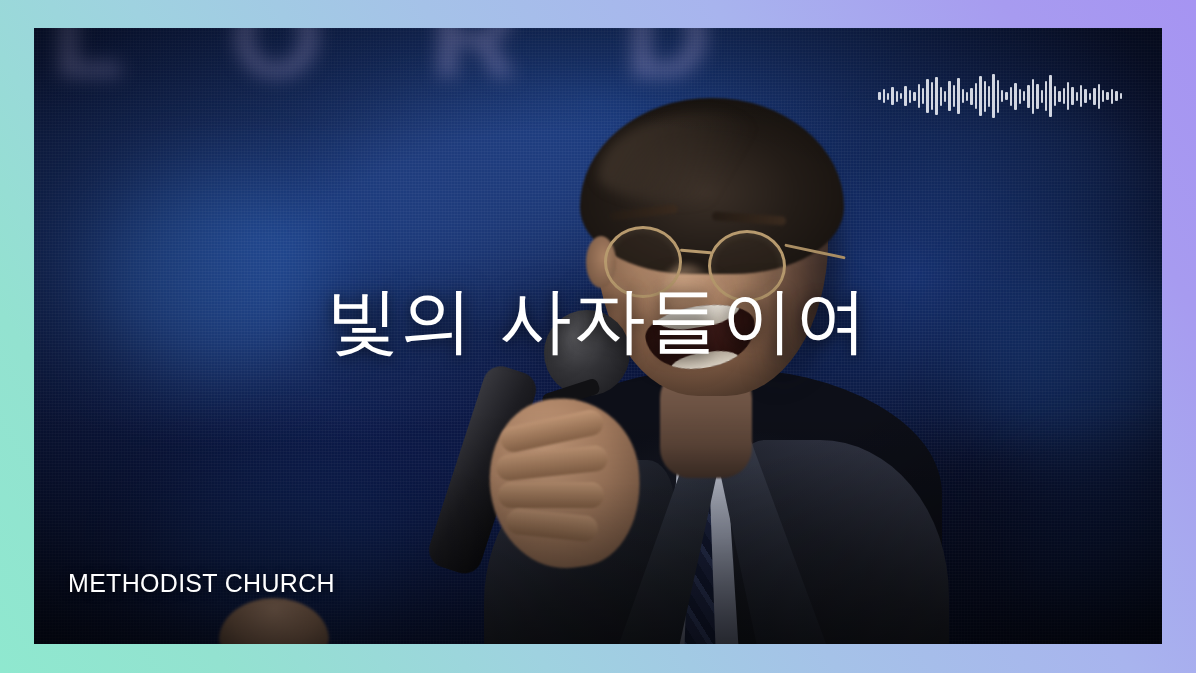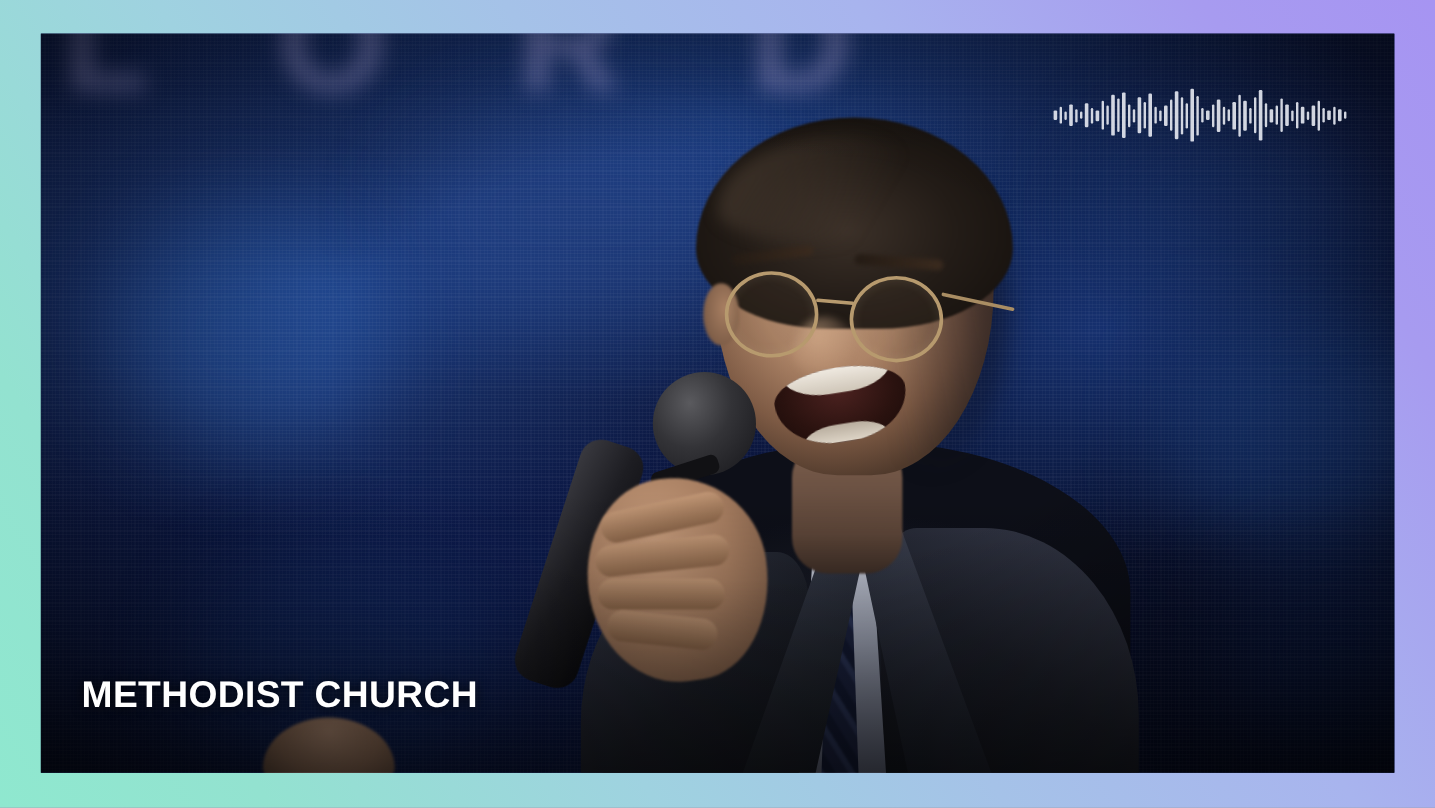--- a/index.html
+++ b/index.html
@@ -346,22 +346,22 @@
     text-shadow: 0 1px 10px rgba(0,0,0,0.7);
     user-select: none;
   }
   .brand-line1 {
     font-size: 25px;
     font-weight: 700;
     letter-spacing: 0.6px;
     line-height: 1.18;
   }
   .brand-line2 {
-    font-size: 31px;
-    font-weight: 700;
+    font-size: 25px;
+    font-weight: 400;
     letter-spacing: 0.3px;
     line-height: 1.18;
   }
 
   
   .waveform {
     position: absolute;
     right: 40px;
     top: 42px;
     height: 52px;
@@ -436,20 +436,21 @@
       <div class="finger f1"></div>
       <div class="finger f2"></div>
       <div class="finger f3"></div>
       <div class="finger f4"></div>
     </div>
 
     <div class="hand-low"></div>
 
     <div class="vignette"></div>
 
+    <div class="lyric">빛의 사자들이여</div>
 
     <div class="brand">
       <div class="brand-line2">METHODIST CHURCH</div>
     </div>
 
     <div class="waveform">
         <div class="wf-bar" style="height: 8px; background: rgb(227, 230, 239);"></div>
         <div class="wf-bar" style="height: 14px; background: rgb(227, 230, 239);"></div>
         <div class="wf-bar" style="height: 7px; background: rgb(227, 230, 239);"></div>
         <div class="wf-bar" style="height: 18px; background: rgb(227, 230, 239);"></div>

